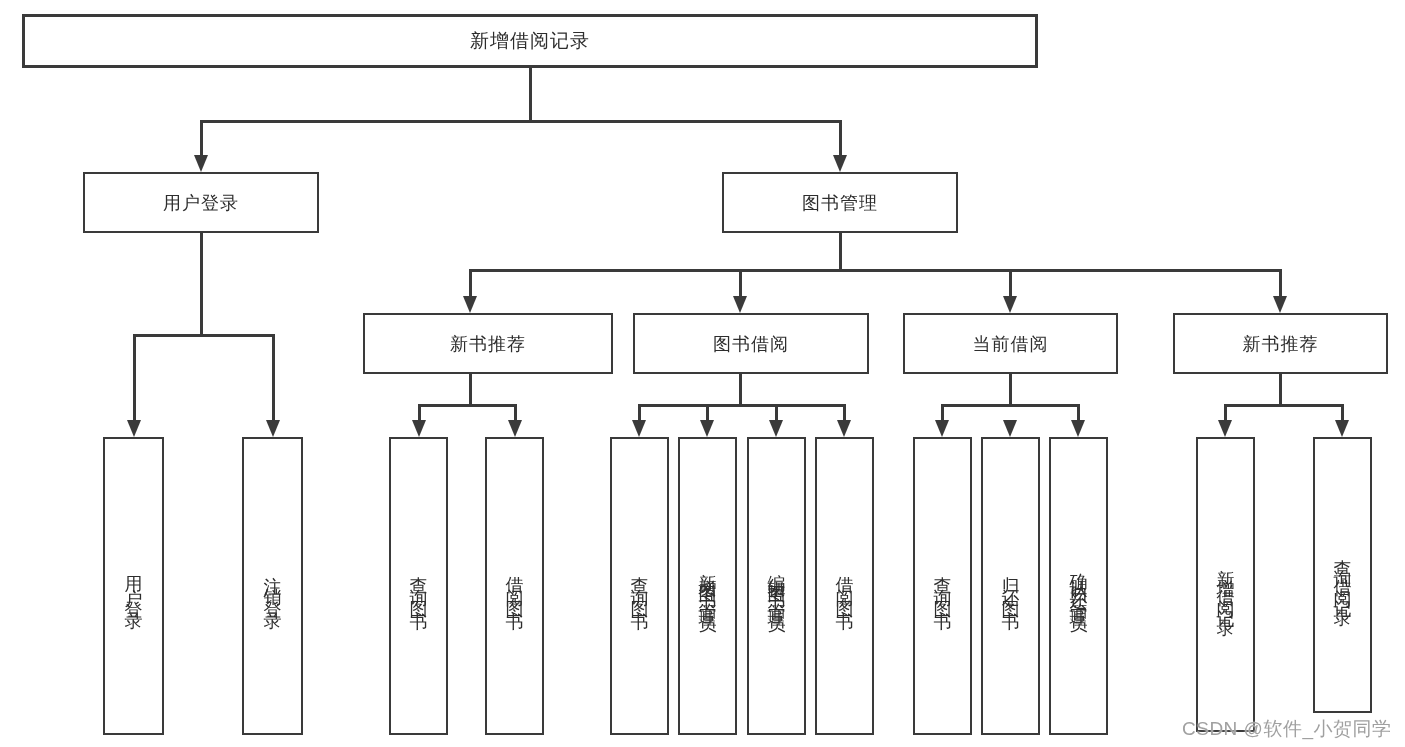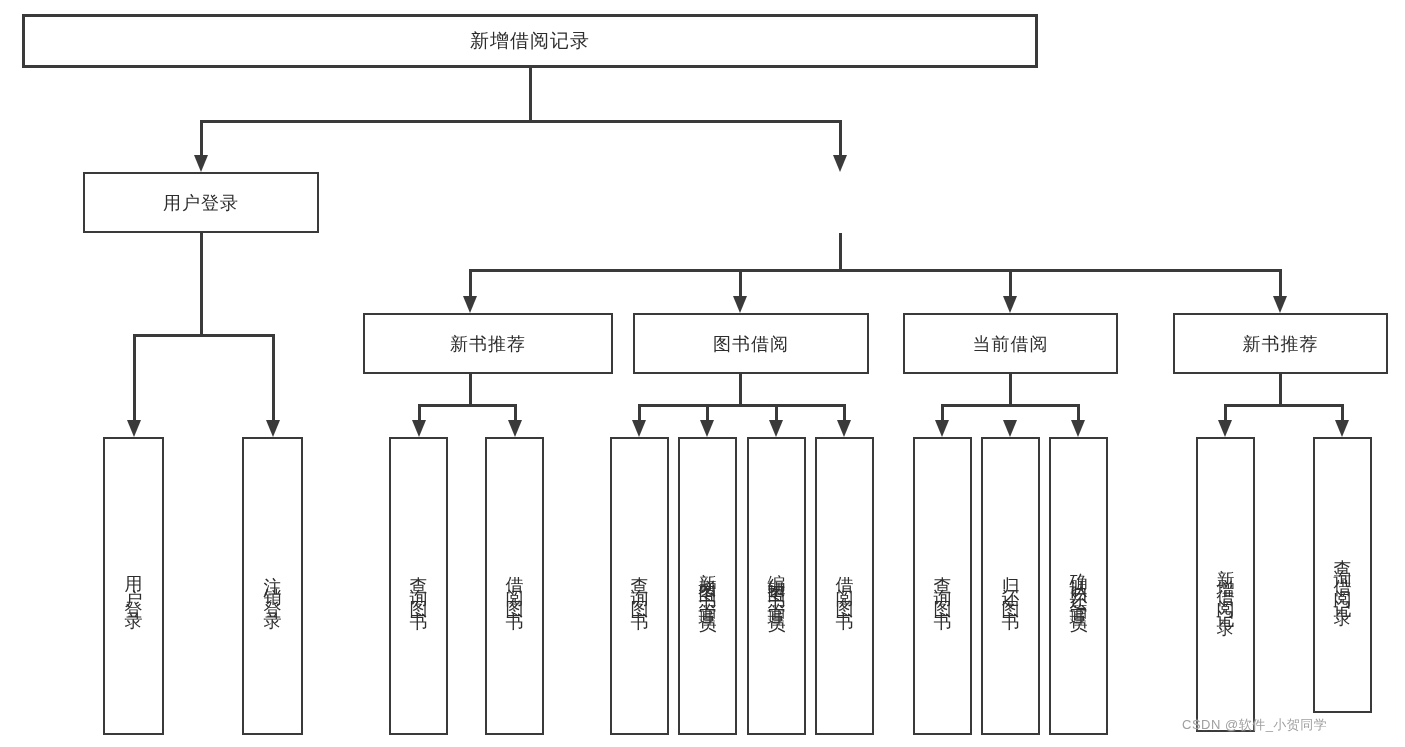--- a/index.html
+++ b/index.html
@@ -47,21 +47,21 @@
   .vl{position:absolute;width:2.5px;background:var(--line);}
   .arrow{
     position:absolute;width:0;height:0;
     border-left:7px solid transparent;
     border-right:7px solid transparent;
     border-top:17px solid var(--line);
   }
   .watermark{
     position:absolute;
     left:1182px;top:716px;
-    font-size:13px;
+    font-size:19px;
     color:var(--watermark);
     letter-spacing:0.5px;
     white-space:nowrap;
     text-shadow:0 0 2px #fff;
     z-index:10;
   }
 </style>
 </head>
 <body>
 
@@ -73,20 +73,23 @@
 
   <div class="vl" style="left:529px;top:68px;height:54px"></div>
   <div class="hl" style="left:200px;top:120px;width:640px"></div>
   <div class="vl" style="left:200px;top:120px;height:38px"></div>
   <div class="vl" style="left:839px;top:120px;height:38px"></div>
   <div class="arrow" style="left:194px;top:155px"></div>
   <div class="arrow" style="left:833px;top:155px"></div>
 
   <div class="hbox" style="left:83px;top:172px;width:236px;height:61px">
     <span>用户登录</span>
+  </div>
+  <div class="hbox" style="left:722px;top:172px;width:236px;height:61px">
+    <span>图书管理</span>
   </div>
 
   <div class="vl" style="left:200px;top:233px;height:103px"></div>
   <div class="hl" style="left:133px;top:334px;width:140px"></div>
   <div class="vl" style="left:133px;top:334px;height:89px"></div>
   <div class="vl" style="left:272px;top:334px;height:89px"></div>
   <div class="arrow" style="left:127px;top:420px"></div>
   <div class="arrow" style="left:266px;top:420px"></div>
 
   <div class="vl" style="left:839px;top:233px;height:38px"></div>

